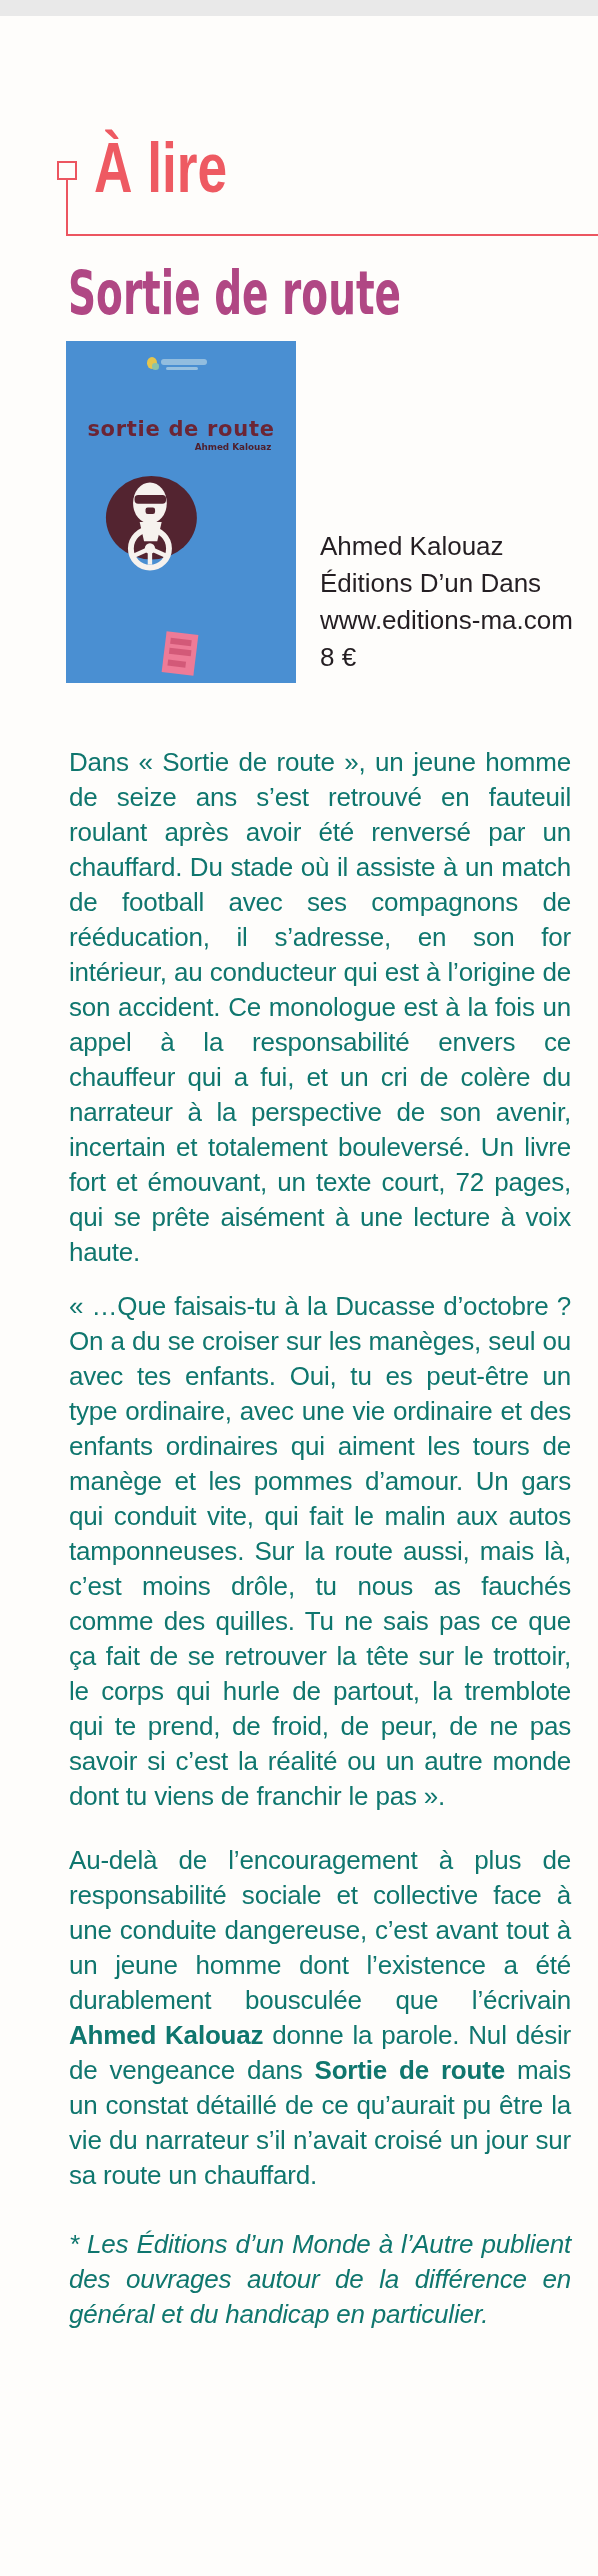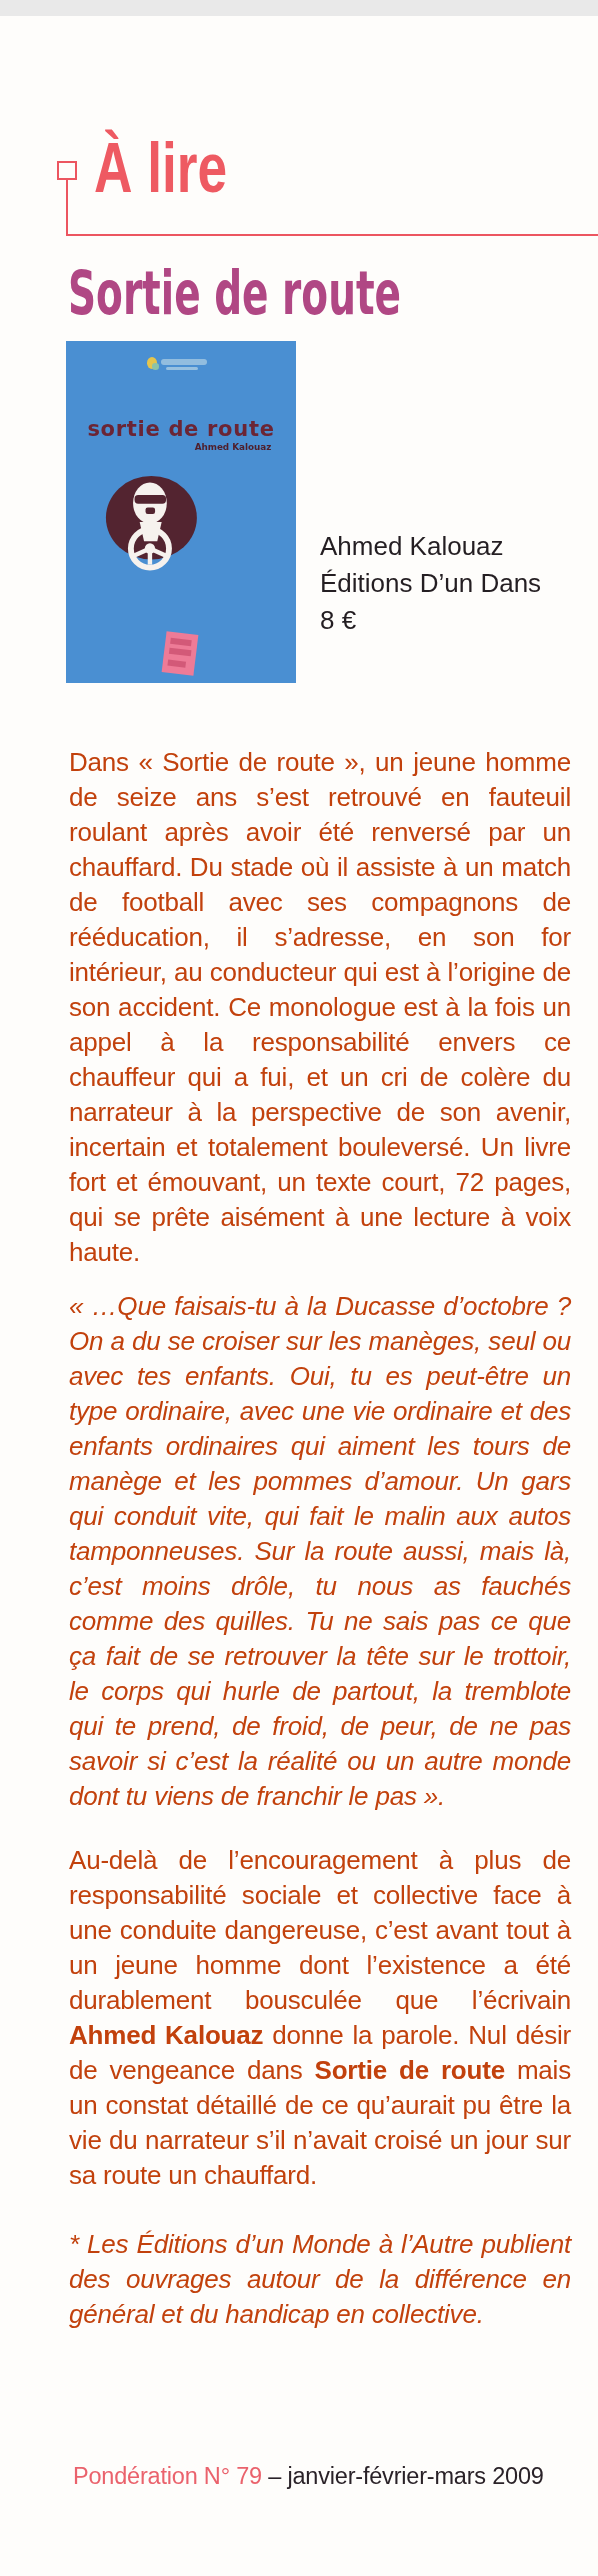--- a/index.html
+++ b/index.html
@@ -87,23 +87,23 @@
   }
 
   
   .column{
     position:absolute;left:69px;top:729px;width:502px;
   }
   .column p{
     margin:0;
     font-size:26px;line-height:35px;letter-spacing:-0.2px;
     text-align:justify;text-align-last:left;
-    color:#c2410c;
+    color:#0f766e;
   }
-  .column p.quote{margin-top:19px;font-style:italic;}
+  .column p.quote{margin-top:19px;}
   .column p.p3{margin-top:29px;}
   .column p.footnote{margin-top:34px;font-style:italic;}
   .column b{font-weight:bold;}
 
   
   .footer{
     position:absolute;left:73px;top:2447px;
     font-size:23.5px;letter-spacing:-0.2px;white-space:nowrap;
     color:#2a2228;
   }
@@ -145,28 +145,26 @@
     <div class="price-sticker">
       <i></i>
       <i></i>
       <i></i>
     </div>
   </div>
 
   <div class="book-info">
     <div>Ahmed Kalouaz</div>
     <div>Éditions D’un Dans</div>
+    <div>www.editions-ma.com</div>
     <div>8 €</div>
   </div>
 
   <div class="column">
     <p class="p1">Dans « Sortie de route », un jeune homme de seize ans s’est retrouvé en fauteuil roulant après avoir été renversé par un chauffard. Du stade où il assiste à un match de football avec ses compagnons de rééducation, il s’adresse, en son for intérieur, au conducteur qui est à l’origine de son accident. Ce monologue est à la fois un appel à la responsabilité envers ce chauffeur qui a fui, et un cri de colère du narrateur à la perspective de son avenir, incertain et totalement bouleversé. Un livre fort et émouvant, un texte court, 72 pages, qui se prête aisément à une lecture à voix haute.</p>
     <p class="quote">« …Que faisais-tu à la Ducasse d’octobre ? On a du se croiser sur les manèges, seul ou avec tes enfants. Oui, tu es peut-être un type ordinaire, avec une vie ordinaire et des enfants ordinaires qui aiment les tours de manège et les pommes d’amour. Un gars qui conduit vite, qui fait le malin aux autos tamponneuses. Sur la route aussi, mais là, c’est moins drôle, tu nous as fauchés comme des quilles. Tu ne sais pas ce que ça fait de se retrouver la tête sur le trottoir, le corps qui hurle de partout, la tremblote qui te prend, de froid, de peur, de ne pas savoir si c’est la réalité ou un autre monde dont tu viens de franchir le pas ».</p>
     <p class="p3"><span>Au-delà de l’encouragement à plus de responsabilité sociale et collective face à une conduite dangereuse, c’est avant tout à un jeune homme dont l’existence a été durablement bousculée que l’écrivain </span><b>Ahmed Kalouaz</b><span> donne la parole. Nul désir de vengeance dans </span><b>Sortie de route</b><span> mais un constat détaillé de ce qu’aurait pu être la vie du narrateur s’il n’avait croisé un jour sur sa route un chauffard.</span></p>
-    <p class="footnote">* Les Éditions d’un Monde à l’Autre publient des ouvrages autour de la différence en général et du handicap en collective.</p>
+    <p class="footnote">* Les Éditions d’un Monde à l’Autre publient des ouvrages autour de la différence en général et du handicap en particulier.</p>
   </div>
 
-  <div class="footer">
-    <span class="mag">Pondération N° 79</span><span> – janvier-février-mars 2009</span>
-  </div>
 
 </div>
 
 
 </body></html>

